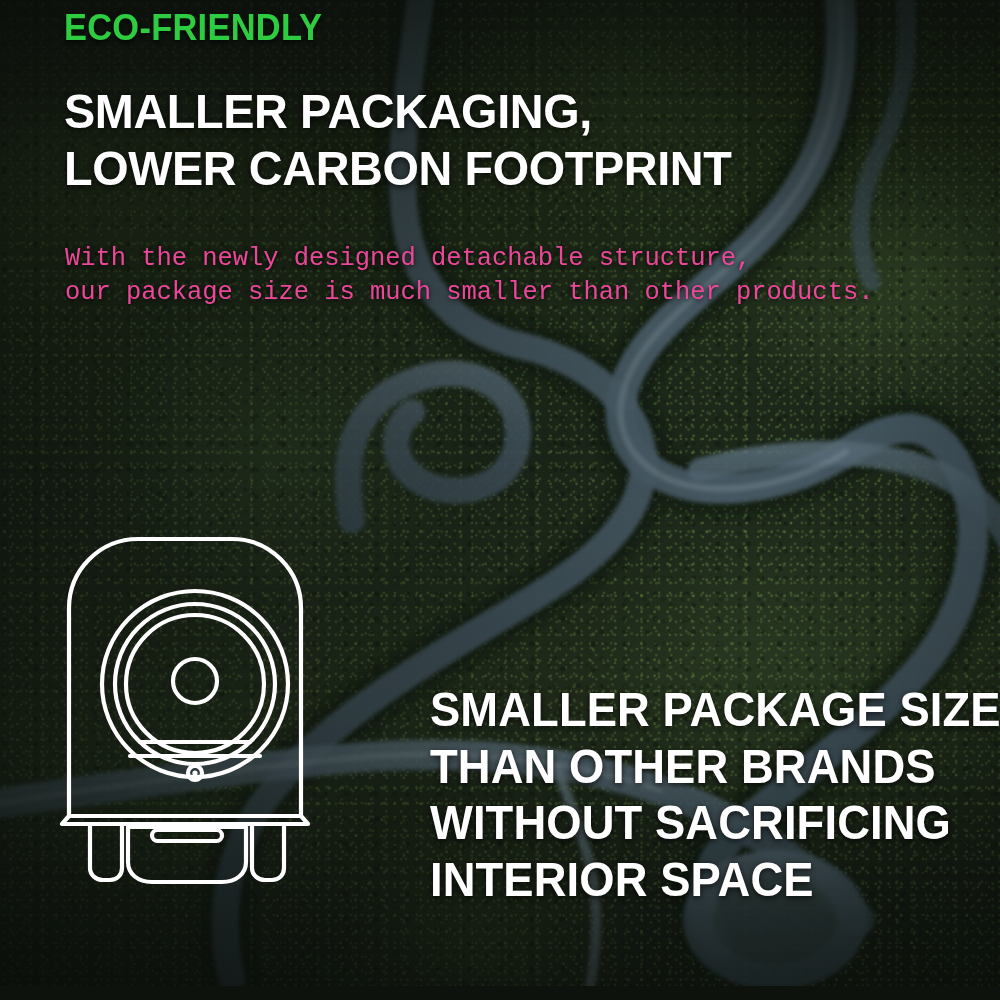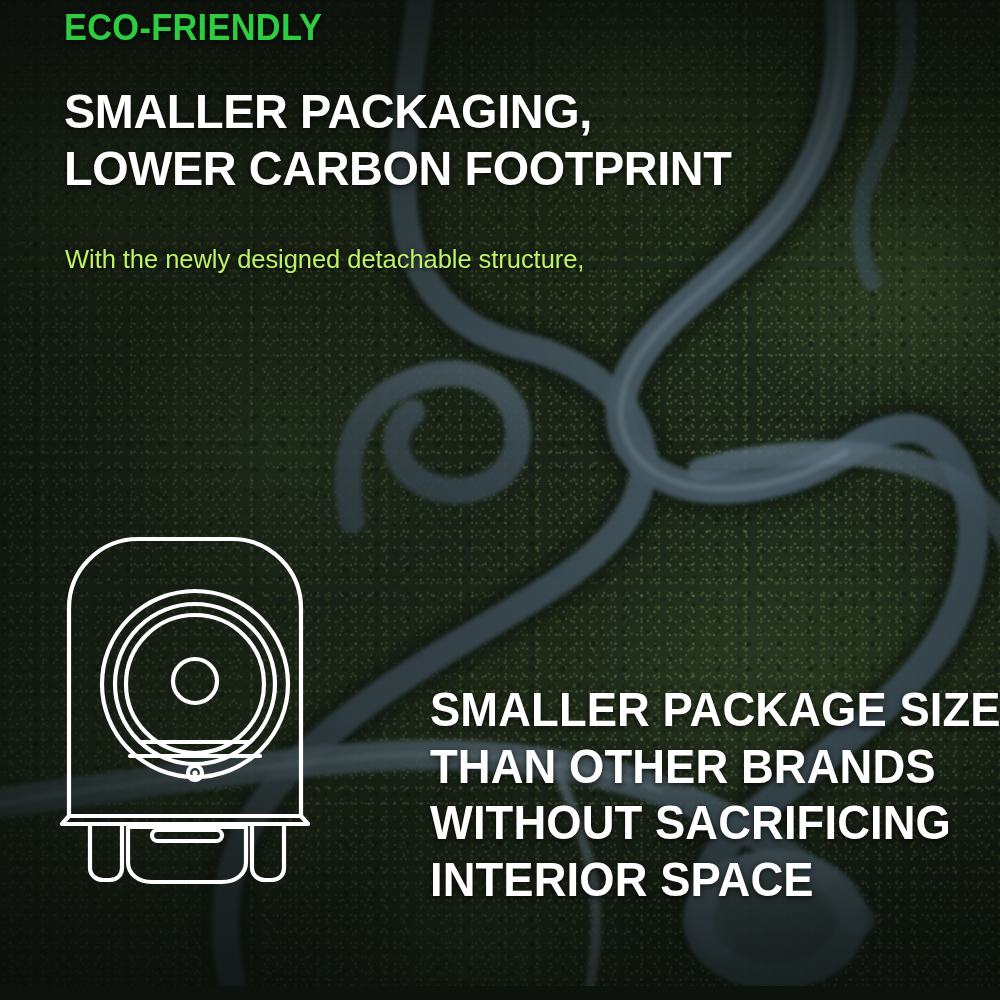--- a/index.html
+++ b/index.html
@@ -130,23 +130,24 @@
   .headline .hl-line { display: block; white-space: nowrap; }
 
   .body-copy {
     position: absolute;
     left: 65px;
     top: 216px;
     width: 880px;
     font-size: 25.5px;
     font-weight: 400;
     line-height: 1.37;
-    color: #bef264;
+    color: #ec4899;
     text-shadow: 0 1px 5px rgba(0,0,0,0.80);
     letter-spacing: -0.05px;
+    font-family: Liberation Mono, monospace;
   }
   .body-copy .bc-line { display: block; white-space: nowrap; }
 
   
   .stat-block {
     position: absolute;
     left: 430px;
     top: 560px;
     width: 530px;
     height: 350px;
@@ -295,20 +296,21 @@
 
     <div class="eyebrow">ECO-FRIENDLY</div>
 
     <h1 class="headline">
       <span class="hl-line">SMALLER PACKAGING,</span>
       <span class="hl-line">LOWER CARBON FOOTPRINT</span>
     </h1>
 
     <p class="body-copy">
       <span class="bc-line">With the newly designed detachable structure,</span>
+      <span class="bc-line">our package size is much smaller than other products.</span>
     </p>
 
     <div class="product-art">
       <svg viewBox="0 0 300 370" xmlns="http://www.w3.org/2000/svg" aria-hidden="true">
         <g fill="none" stroke="#ffffff" stroke-width="4.2" stroke-linecap="round" stroke-linejoin="round">
 
           <path d="M 13,292
                    L 13,84
                    C 13,46 44,15 82,15
                    L 176,15

